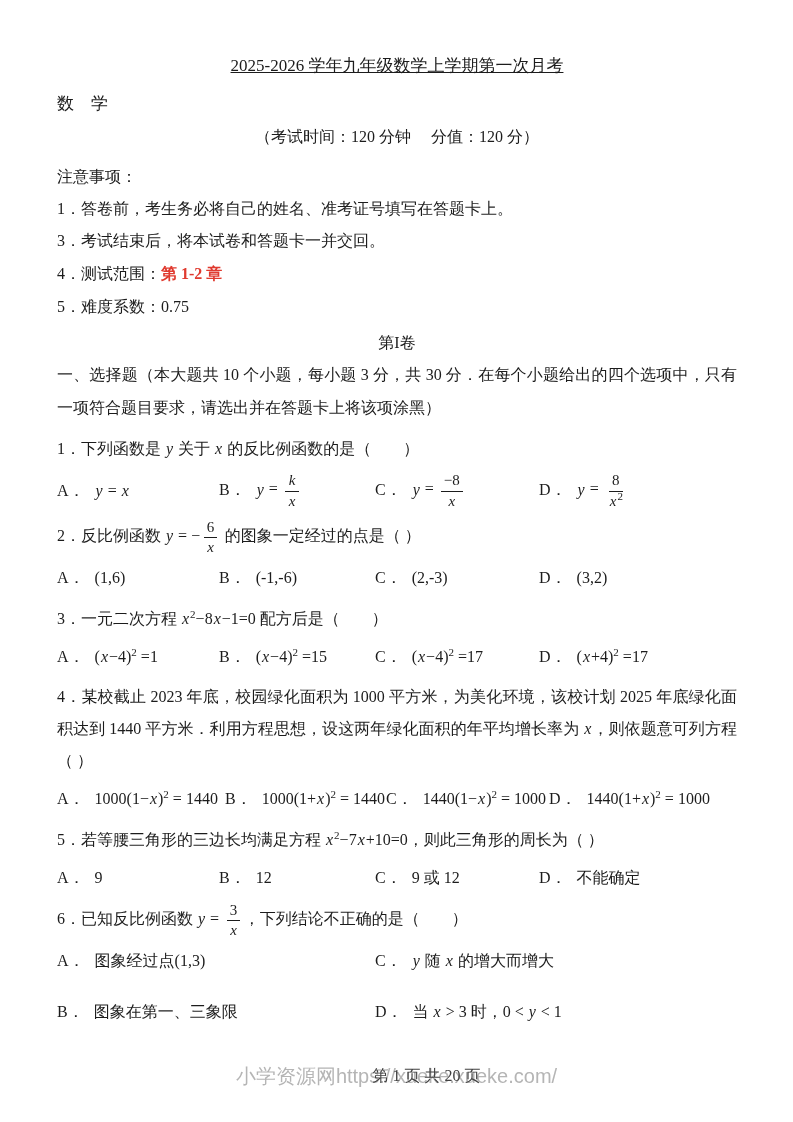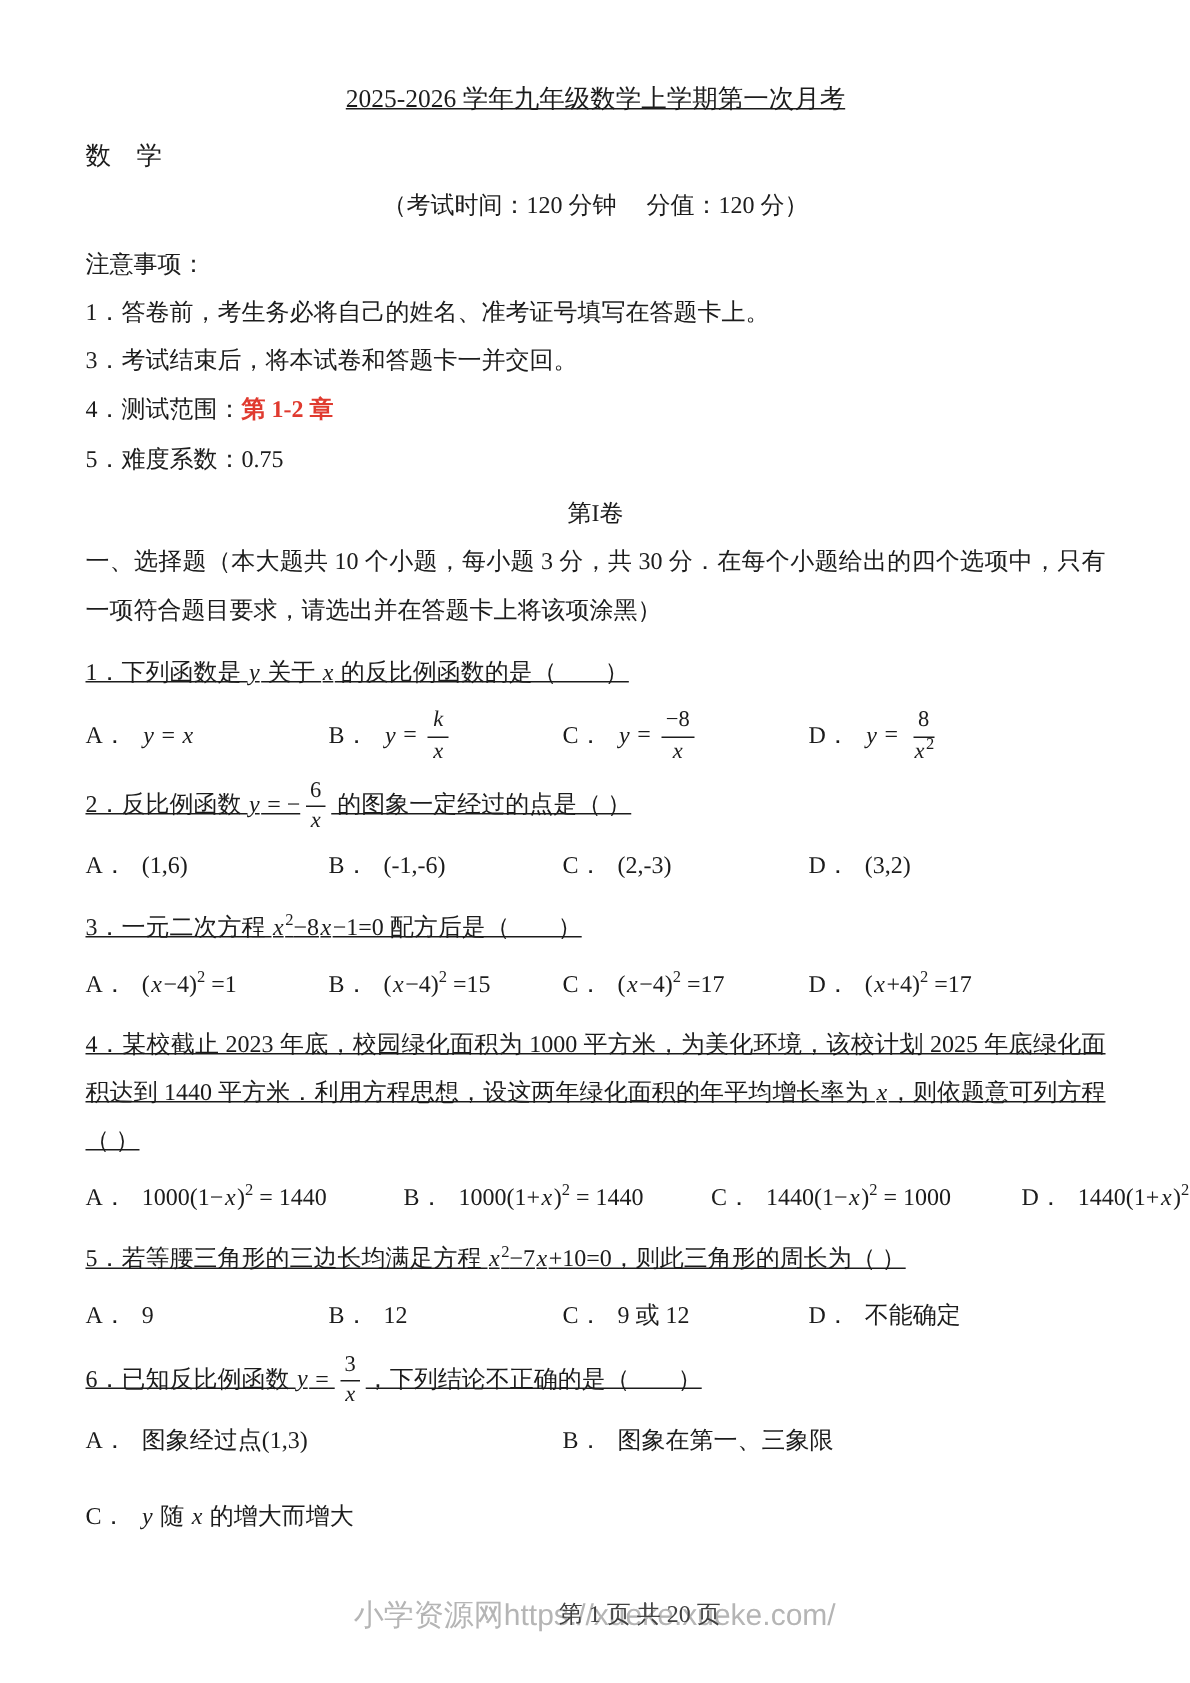--- a/index.html
+++ b/index.html
@@ -22,24 +22,24 @@
   }
   .title{text-align:center;font-size:17px;line-height:1.45;text-decoration:underline;}
   .subject{text-align:left;font-size:17px;margin-top:13px;}
   .exam-info{text-align:center;margin-top:12px;}
   .notice-head{margin-top:13px;line-height:2.0;}
   .notice-item{line-height:2.05;text-align:justify;}
   .red{color:var(--red);font-weight:bold;}
   .volume{text-align:center;line-height:2.0;margin-top:3px;}
   .intro{line-height:2.05;text-align:justify;}
   .question{margin-top:9px;}
-  .stem{line-height:2.0;text-align:justify;text-decoration:underline;}
+  .stem{line-height:2.0;text-align:justify;}
   .options{display:grid;margin-top:7px;line-height:1.9;align-items:center;}
   .options.c4{grid-template-columns:162px 156px 164px 1fr;}
-  .options.c4t{grid-template-columns:168px 161px 163px 1fr;gap:44px;}
+  .options.c4t{grid-template-columns:168px 161px 163px 1fr;}
   .options.c2{grid-template-columns:318px 1fr;row-gap:20px;}
   .opt{white-space:nowrap;}
   .olab{margin-right:10px;}
   .mi{font-style:italic;padding:0 1px;font-family:"Liberation Serif","DejaVu Serif",serif;}
   sup{font-size:11px;line-height:0;}
   .frac{
     display:inline-flex;flex-direction:column;align-items:center;
     vertical-align:middle;line-height:1.15;font-size:15px;
     margin:0 3px;text-align:center;
   }
@@ -134,22 +134,23 @@
           <div class="opt"><span class="olab">D．</span>不能确定</div>
         </div>
       </div>
       <div class="question">
         <div class="stem">6．已知反比例函数 <span class="mi">y</span> = <span class="frac">
             <span class="fn">3</span>
             <span class="fd"><span class="mi">x</span></span>
           </span>，下列结论不正确的是（　　）</div>
         <div class="options c2">
           <div class="opt"><span class="olab">A．</span>图象经过点(1,3)</div>
+          <div class="opt"><span class="olab">C．</span><span class="mi">y</span> 随 <span class="mi">x</span> 的增大而增大</div>
           <div class="opt"><span class="olab">B．</span>图象在第一、三象限</div>
-          <div class="opt"><span class="olab">C．</span><span class="mi">y</span> 随 <span class="mi">x</span> 的增大而增大</div>
+          <div class="opt"><span class="olab">D．</span>当 <span class="mi">x</span> &gt; 3 时，0 &lt; <span class="mi">y</span> &lt; 1</div>
         </div>
       </div>
     </div>
 
   <div class="footer">
     <span class="watermark">小学资源网https://xueke.xueke.com/</span>
     <span class="pageinfo">第 1 页 共 20 页</span>
   </div>
 
 </div>

